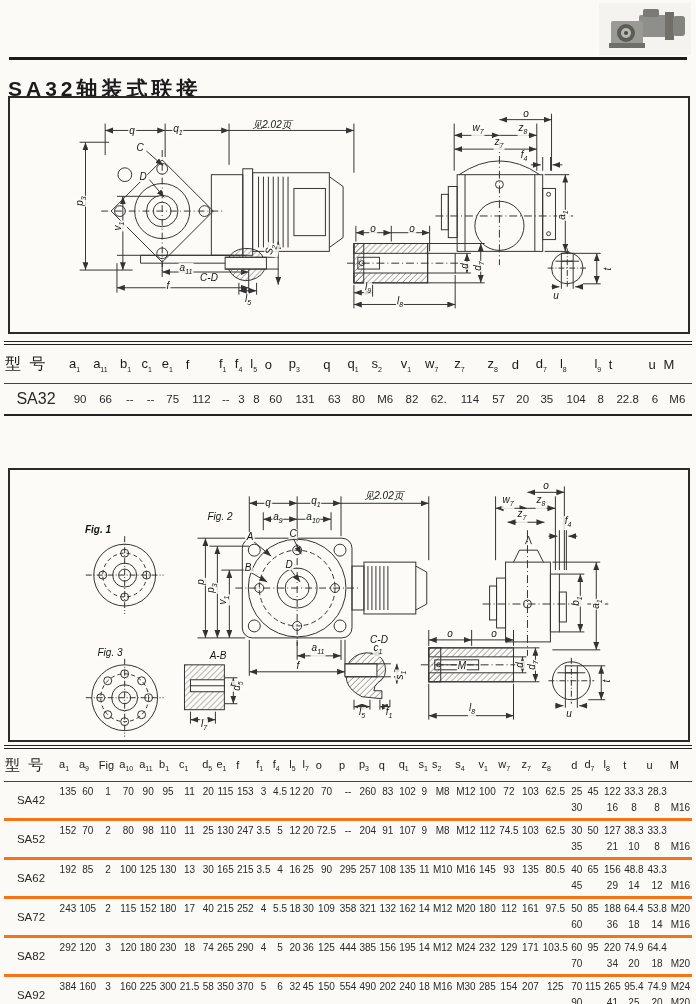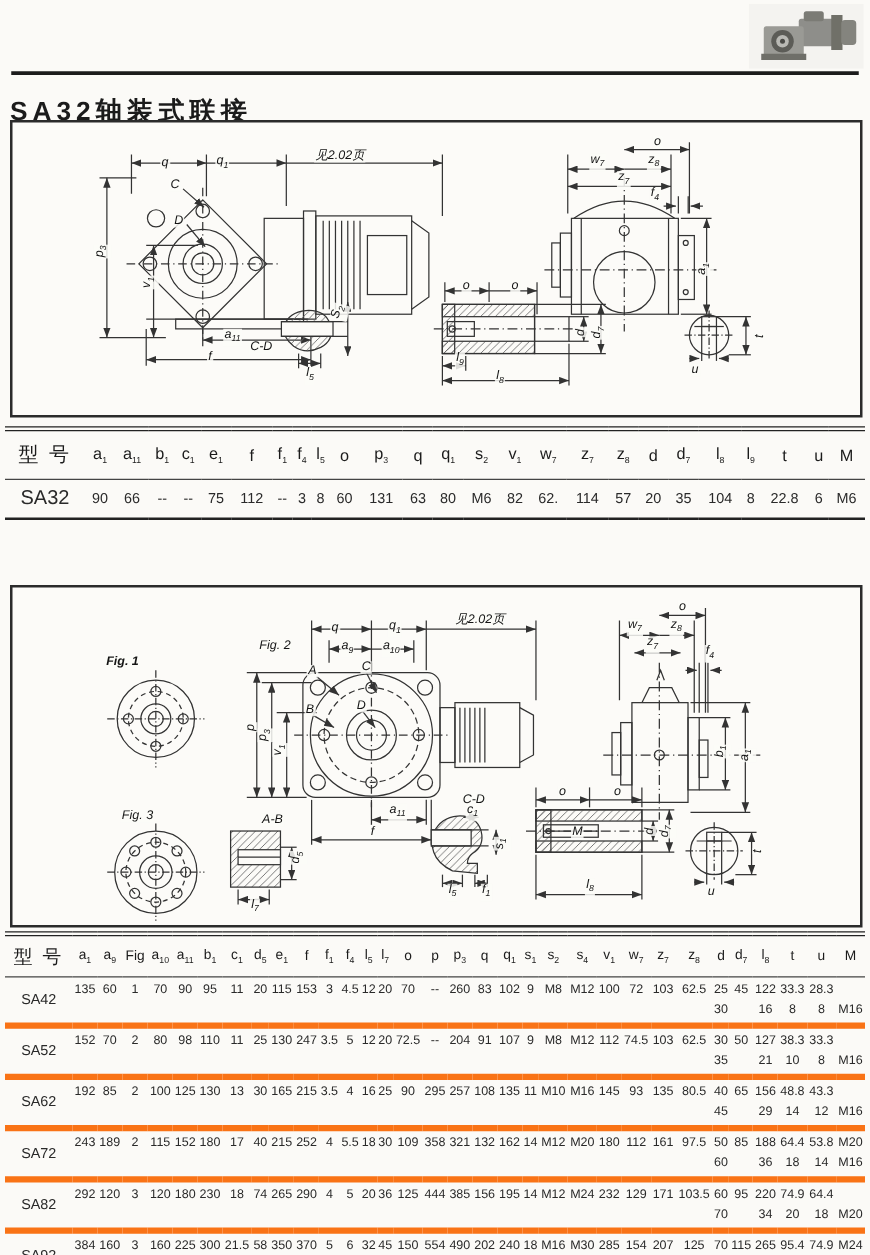--- a/index.html
+++ b/index.html
@@ -24,34 +24,34 @@
   .draw-box svg{position:absolute;left:0;top:0;width:100%;height:100%}
   .dim{
     position:absolute;font-size:10px;font-style:italic;color:#141414;
     transform:translate(-50%,-50%);white-space:nowrap;line-height:10px;
     background:rgba(252,251,248,.85);padding:0 1px;
   }
   .dim sub{font-size:7px;font-style:italic}
   
   .data-table{position:absolute;left:4px;width:688px;border-collapse:collapse;
     border-top:4px double #222;border-bottom:2px solid #222;background:transparent}
-  .data-table th{font-weight:normal;text-align:center;border-bottom:1px solid #444}
+  .data-table th{font-weight:normal;text-align:left;border-bottom:1px solid #444}
   .data-table td{text-align:center}
   .data-table sub{font-size:7px}
   #tbl1{top:341px}
   #tbl1 th{height:36px;font-size:13px}
   #tbl1 td{height:28px;font-size:11.5px;color:#2a2a2a}
   #tbl1 th:first-child,#tbl1 td:first-child{width:62px}
   #tbl1 th:first-child{font-size:16px;letter-spacing:2px}
   #tbl1 td.model{font-size:16px}
   #tbl2{top:745px}
   #tbl2 th{height:30px;font-size:11px}
   #tbl2 th:first-child,#tbl2 td:first-child{width:52px}
   #tbl2 th:first-child{font-size:15px;letter-spacing:2px}
-  #tbl2 tbody tr{border-bottom:5px solid #f97316}
+  #tbl2 tbody tr{border-bottom:3px solid #f97316}
   #tbl2 td{padding:2px 0;vertical-align:top;font-size:10px;color:#2a2a2a}
   #tbl2 td.model{vertical-align:middle;font-size:11.5px}
   #tbl2 .s1,#tbl2 .s2{height:16px;line-height:16px;white-space:nowrap}
 </style>
 </head>
 <body>
 
 <div class="photo">
   <svg viewBox="0 0 92 52">
     <rect x="0" y="0" width="92" height="52" fill="#f4f3f0"></rect>
@@ -962,21 +962,21 @@
           <div class="s2">M16</div>
         </td>
       </tr>
       <tr>
         <td class="model">SA72</td>
         <td>
           <div class="s1">243</div>
           <div class="s2"></div>
         </td>
         <td>
-          <div class="s1">189</div>
+          <div class="s1">105</div>
           <div class="s2"></div>
         </td>
         <td>
           <div class="s1">2</div>
           <div class="s2"></div>
         </td>
         <td>
           <div class="s1">115</div>
           <div class="s2"></div>
         </td>

